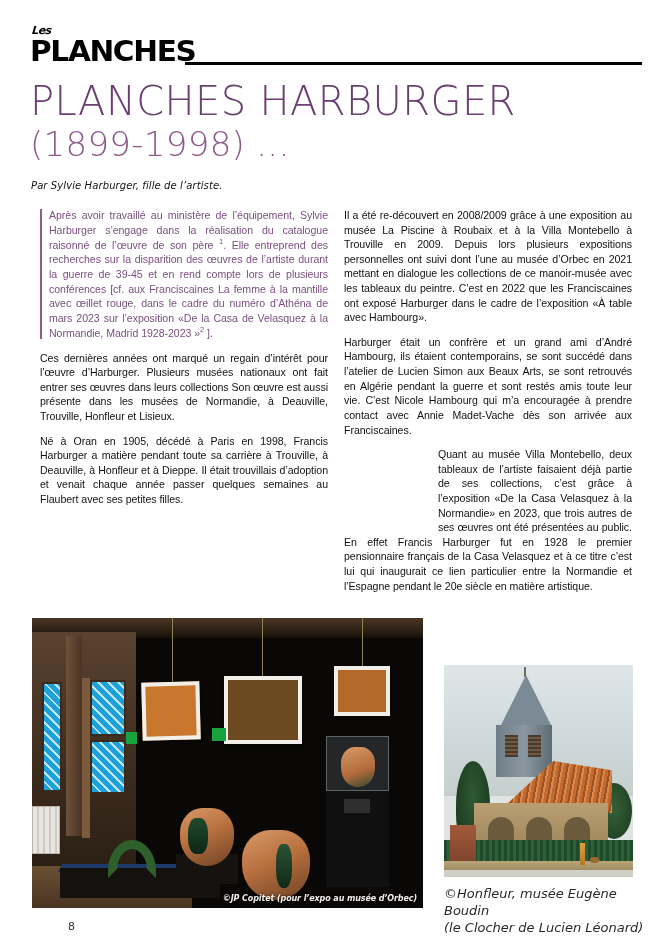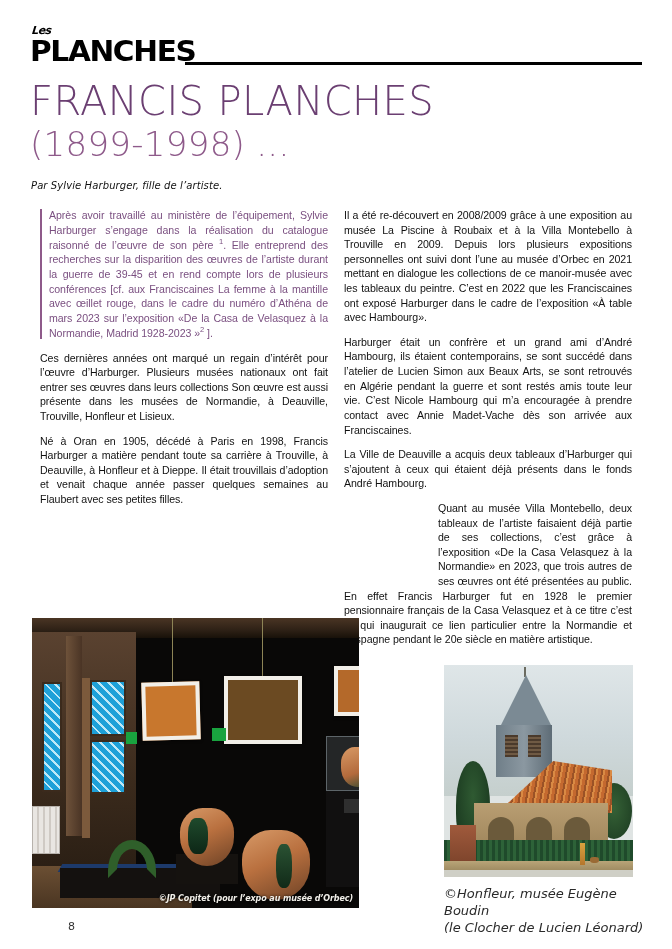--- a/index.html
+++ b/index.html
@@ -124,21 +124,21 @@
     width: 88px;
     height: 84px;
     margin: 2px 6px 0 0;
     shape-outside: margin-box;
   }
 
   
   .photo-museum {
     position: absolute;
     left: 32px; top: 618px;
-    width: 327px; height: 290px;
+    width: 391px; height: 290px;
     overflow: hidden;
     background: #0a0a0a;
   }
   .pm-wall {
     position: absolute; left: 0; top: 0;
     width: 100%; height: 100%;
     background: #090807;
   }
   .pm-beam-top {
     position: absolute; left: 0; top: 0; width: 100%; height: 20px;
@@ -370,37 +370,36 @@
 
   <div class="masthead">
     <div class="logo-wrap">
       <span class="logo-les">Les</span>
       <span class="logo-main">PLANCHES</span>
     </div>
     <div class="logo-rule"></div>
   </div>
 
   <div class="title-block">
-    <h1 class="title-main">FRANCIS PLANCHES</h1>
+    <h1 class="title-main">PLANCHES HARBURGER</h1>
     <h2 class="title-sub">(1899-1998) ...</h2>
   </div>
   <div class="byline">Par Sylvie Harburger, fille de l’artiste.</div>
 
   <div class="col col-left">
     <p class="intro">
       <span>Après avoir travaillé au ministère de l’équipement, Sylvie Harburger s’engage dans la réalisation du catalogue raisonné de l’œuvre de son père </span><sup>1</sup><span>. Elle entreprend des recherches sur la disparition des œuvres de l’artiste durant la guerre de 39-45 et en rend compte lors de plusieurs conférences [cf. aux Franciscaines  La femme à la mantille avec œillet rouge, dans le cadre du numéro d’Athéna de mars 2023 sur l’exposition «De la Casa de Velasquez à la Normandie, Madrid 1928-2023 »</span><sup>2</sup><span> ].</span>
     </p>
     <p>Ces dernières années ont marqué un regain d’intérêt pour l’œuvre d’Harburger. Plusieurs musées nationaux ont fait entrer ses œuvres dans leurs collections Son œuvre est aussi présente dans les musées de Normandie, à Deauville, Trouville, Honfleur et Lisieux.</p>
     <p>Né à Oran en 1905, décédé à Paris en 1998, Francis Harburger a matière pendant toute sa carrière à Trouville, à Deauville, à Honfleur et à Dieppe. Il était trouvillais d’adoption et venait chaque année passer quelques semaines au Flaubert avec ses petites filles.</p>
   </div>
 
   <div class="col col-right">
     <p>Il a été re-découvert en 2008/2009 grâce à une exposition au musée La Piscine à Roubaix et à la Villa Montebello à Trouville en 2009. Depuis lors plusieurs expositions personnelles ont suivi dont l’une au musée d’Orbec en 2021 mettant en dialogue les collections de ce manoir-musée avec les tableaux du peintre. C’est en 2022 que les Franciscaines ont exposé Harburger dans le cadre de l’exposition «À table avec Hambourg».</p>
     <p>Harburger était un confrère et un grand ami d’André Hambourg, ils étaient contemporains, se sont succédé dans l’atelier de Lucien Simon aux Beaux Arts, se sont retrouvés en Algérie pendant la guerre et sont restés amis toute leur vie. C’est Nicole Hambourg qui m’a encouragée à prendre contact avec Annie Madet-Vache dès son arrivée aux Franciscaines.</p>
-    <p>La Ville de Deauville a acquis deux tableaux d’Harburger qui s’ajoutent à  ceux qui étaient déjà présents dans le fonds André Hambourg.</p>
     <p>
       <span class="float-right-img"></span><span>Quant au musée Villa Montebello, deux tableaux de l’artiste faisaient déjà partie de ses collections, c’est grâce à l’exposition «De la Casa Velasquez à la Normandie» en 2023, que trois autres de ses œuvres ont été présentées au public. En effet Francis Harburger fut en 1928 le premier pensionnaire français de la Casa Velasquez et à ce titre c’est lui qui inaugurait ce lien particulier entre la Normandie et l’Espagne pendant le 20e siècle en matière artistique.</span>
     </p>
   </div>
 
   <div class="photo-museum">
     <div class="pm-wall"></div>
     <div class="pm-beam-top"></div>
     <div class="pm-leftwall"></div>
     <div class="pm-window pm-w1"></div>

